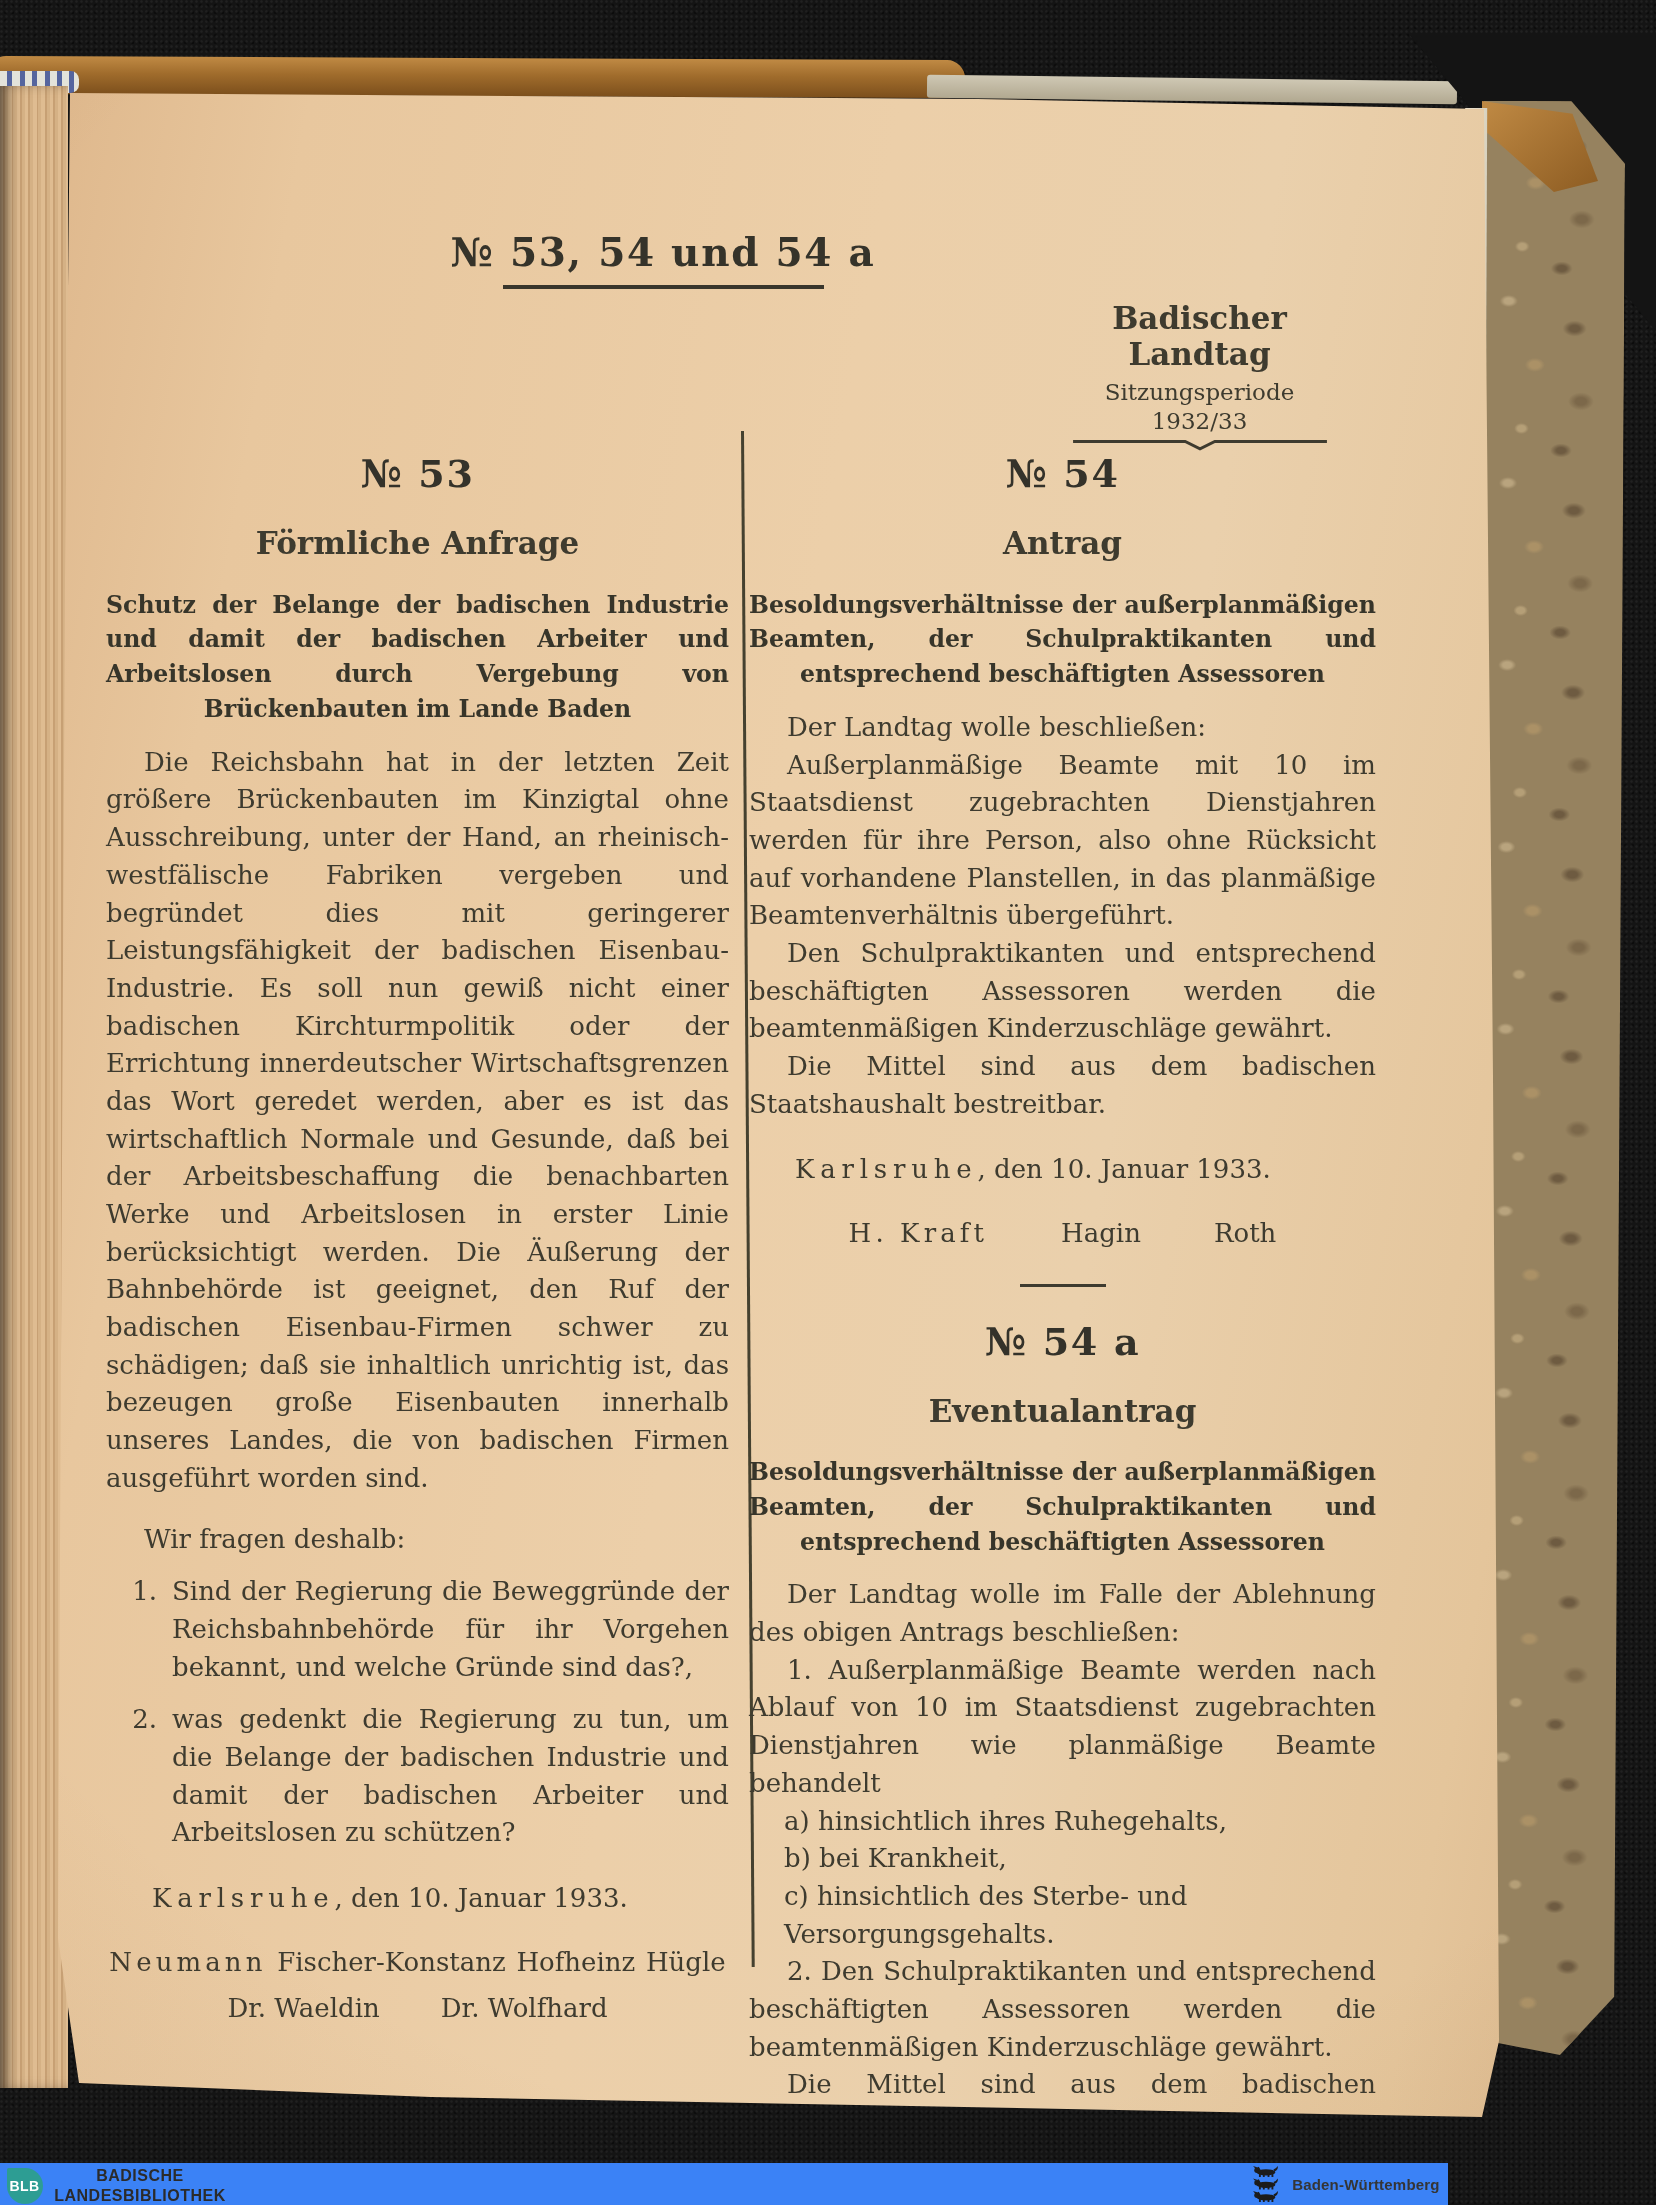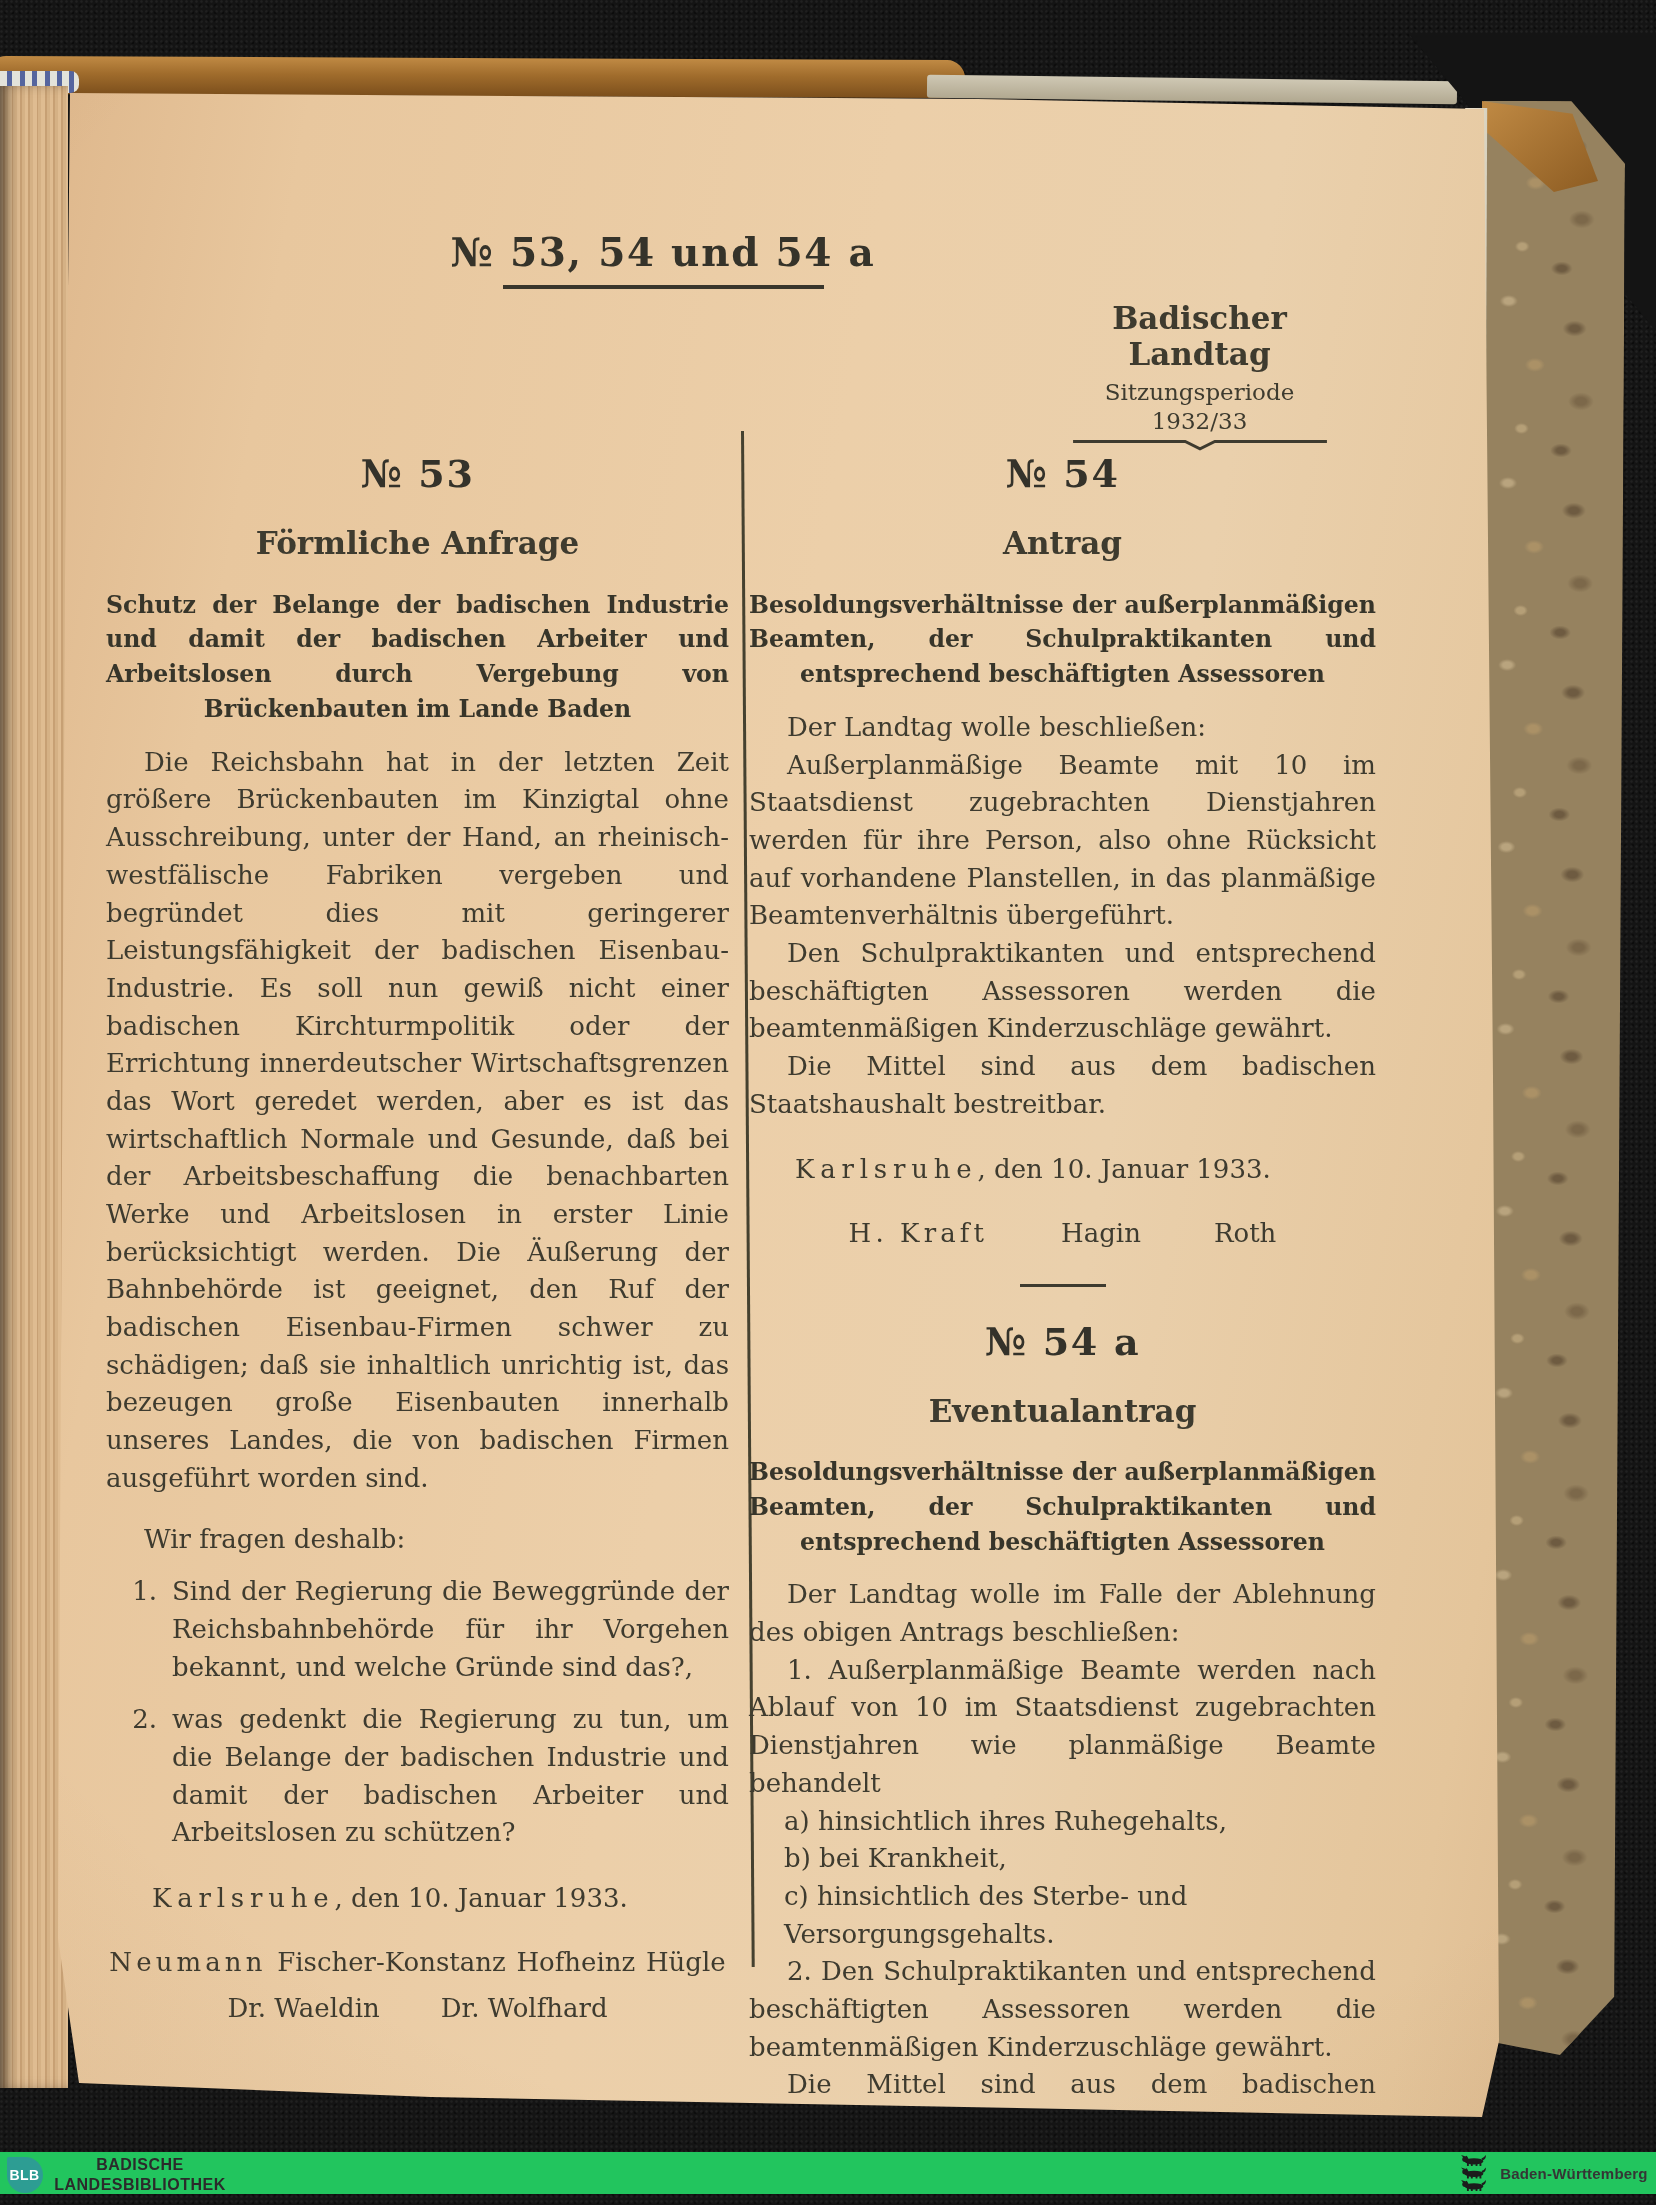--- a/index.html
+++ b/index.html
@@ -99,21 +99,21 @@
   .dateline{margin-top:28px;text-indent:46px;}
   .sp{letter-spacing:5.8px;}
   .sp-sm{letter-spacing:4.1px;}
   .sigrow{display:flex;justify-content:space-between;margin-top:25px;padding:0 3.3px;}
   .sigrow2{display:flex;justify-content:center;gap:61px;margin-top:8.3px;}
   .sigcenter{display:flex;justify-content:center;gap:73px;margin-top:10px;}
   .sep{width:86px;height:3.3px;background:#3e3b2f;margin:31px auto 26.5px;}
   .list-abc{margin:0;padding-left:35px;text-align:left;}
   
   .footer{
-    position:absolute;left:0;bottom:11px;width:1656px;height:42px;background:#22c55e;
+    position:absolute;left:0;bottom:0;width:1448px;height:42px;background:#3b82f6;
     font-family:"Liberation Sans", sans-serif;z-index:10;
   }
   .blb{position:absolute;left:6.6px;top:2.5px;display:flex;align-items:center;}
   .blb-mark{
     width:36px;height:36px;background:#2d9d93;border-radius:1.7px 50% 50% 50%;
     display:flex;align-items:center;justify-content:center;
     color:#ffffff;font-weight:bold;font-size:14px;letter-spacing:0.4px;
   }
   .blb-text{margin-left:11.6px;color:#2b2b2b;font-weight:bold;font-size:16px;line-height:1.25;letter-spacing:0.5px;text-align:center;}
   .bw{position:absolute;right:8.3px;top:1.7px;display:flex;align-items:center;height:39px;}

